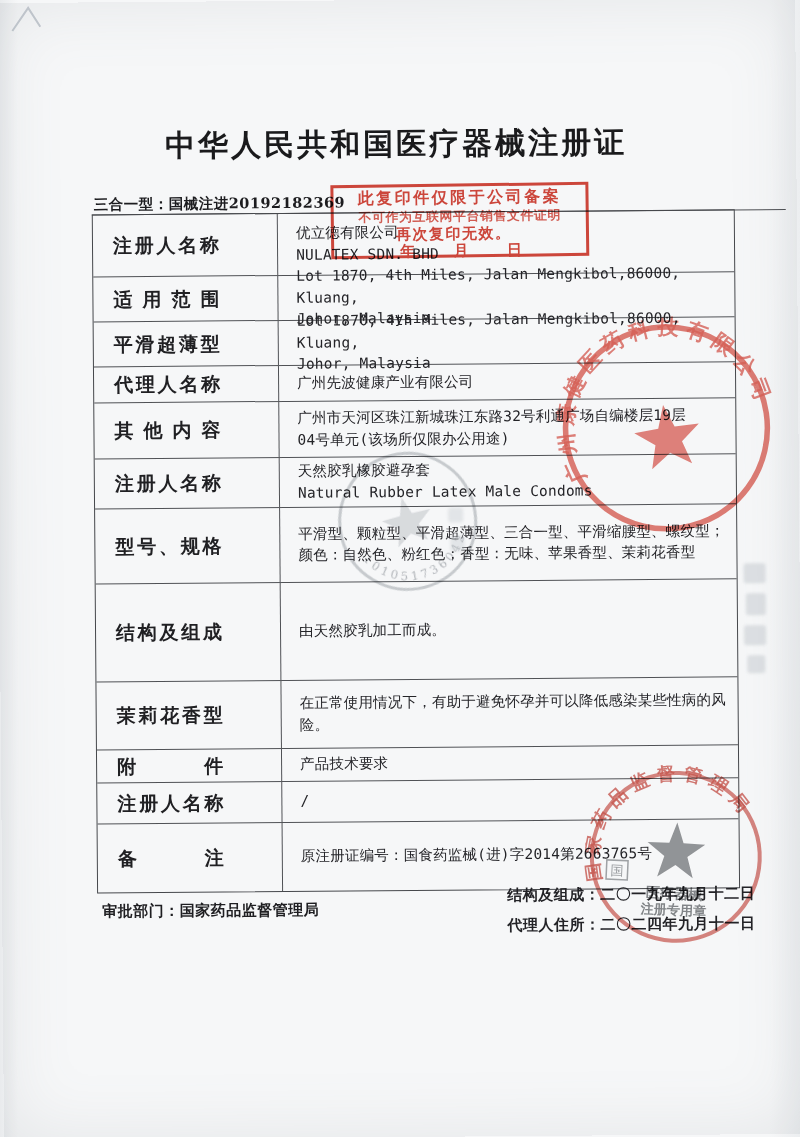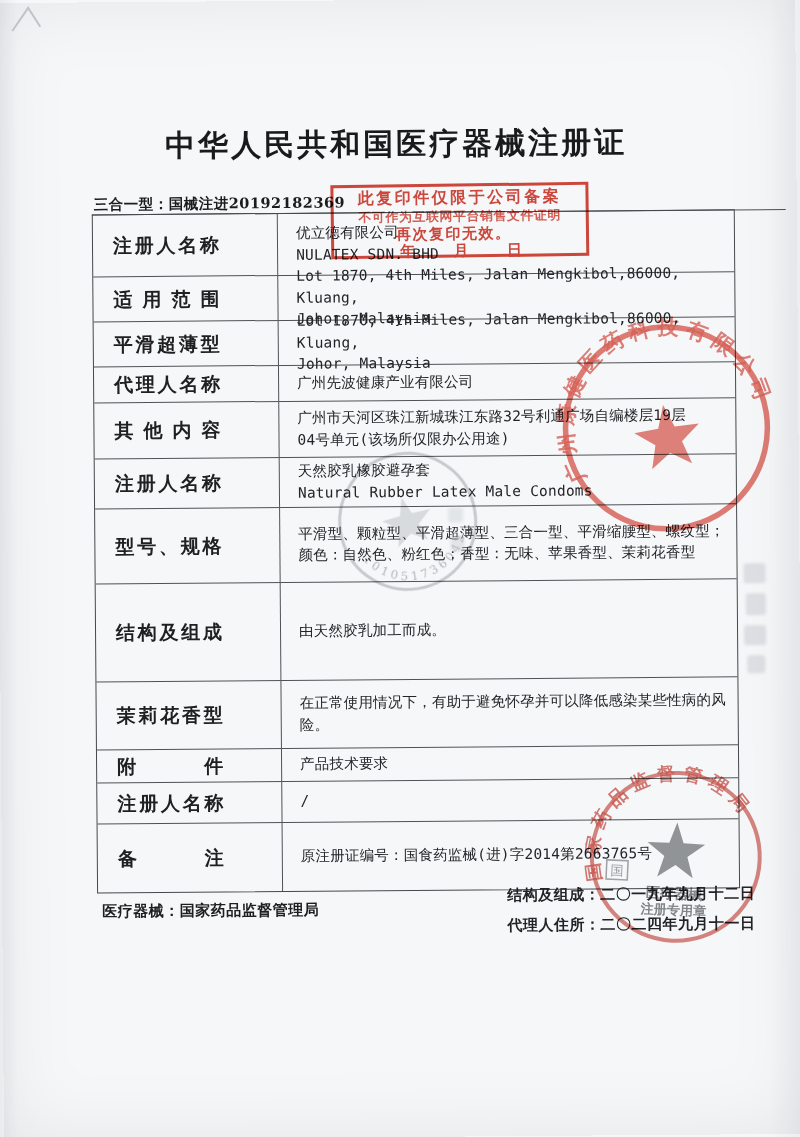--- a/index.html
+++ b/index.html
@@ -172,21 +172,21 @@
     </div>
 
   <div class="copybox">
     <div class="l1">此复印件仅限于公司备案</div>
     <div class="l2">不可作为互联网平台销售文件证明</div>
     <div class="l3">再次复印无效。</div>
     <div class="l4">年      月      日</div>
   </div>
 
   <div class="footer-dept">
-    <span>医疗器械：</span><span>国家药品监督管理局</span>
+    <span>审批部门：</span><span>国家药品监督管理局</span>
   </div>
   <div class="fdate d1">
     <span>结构及组成：</span><span>二〇一九年九月十二日</span>
   </div>
   <div class="fdate d2">
     <span>代理人住所：</span><span>二〇二四年九月十一日</span>
   </div>
 
   <svg class="seal seal-agent" viewBox="0 0 218 218">
     <defs>

